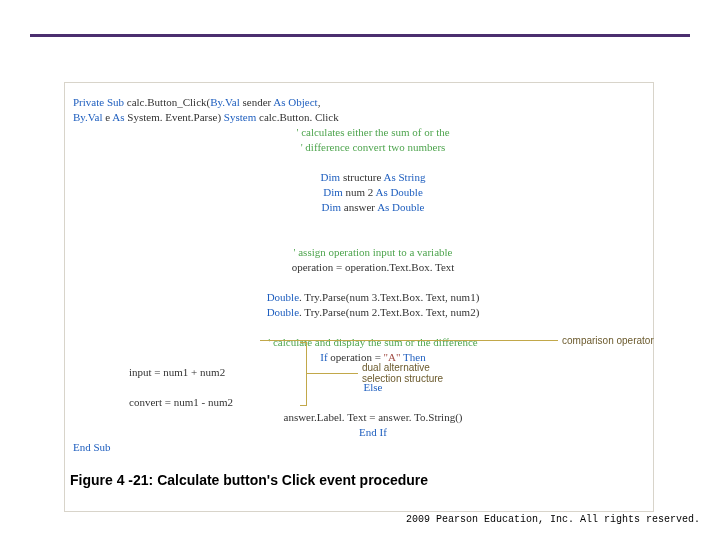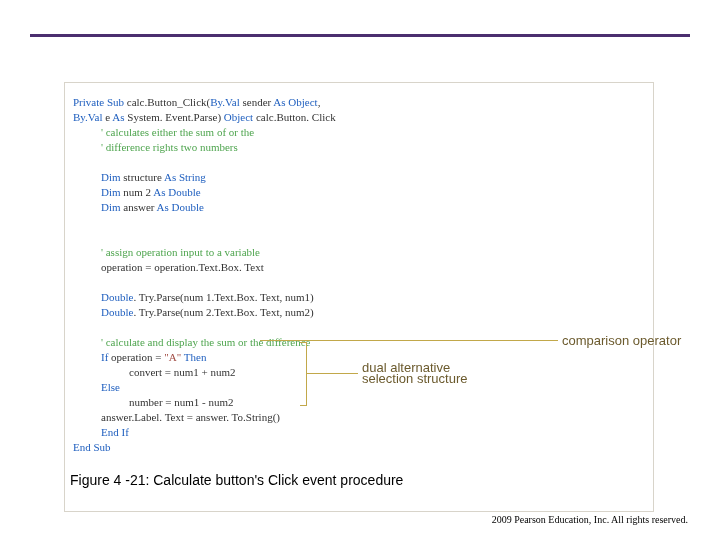--- a/index.html
+++ b/index.html
@@ -32,85 +32,85 @@
     font-family: Liberation Serif, serif;
     font-size: 11px;
     line-height: 15px;
     color: #333;
     margin-top: 44px;
   }
   .kw { color: #1f5fbf; }
   .cm { color: #4fa54f; }
   .str { color: #a14b43; }
   .code-line { white-space: pre; }
-  .i1 { padding-left: 28px; }
+  .i1 { padding-left: 28px; text-align: center; }
   .i2 { padding-left: 56px; }
   .ann-line {
     position: absolute;
     border-top: 1px solid #c2a84a;
   }
   .ann-bracket {
     position: absolute;
     border: 1px solid #c2a84a;
     border-left: none;
     width: 6px;
   }
   .ann-label {
     position: absolute;
     font-family: Arial, sans-serif;
-    font-size: 13px;
+    font-size: 10px;
     color: #6b5a2d;
     line-height: 11px;
   }
   .caption {
     position: absolute;
     left: 70px;
     top: 472px;
     font-family: Arial, sans-serif;
     font-size: 14px;
-    font-weight: 400;
+    font-weight: 700;
     color: #000;
   }
   .copyright {
     position: absolute;
-    right: 32px;
+    right: 20px;
     top: 514px;
-    font-family: Liberation Serif, serif;
+    font-family: Liberation Mono, monospace;
     font-size: 10px;
     color: #000;
     text-align: right;
   }
 </style>
 </head>
 <body>
 
 <div class="accent-bar"></div>
 
 <div class="code-box">
   <div class="code-line"><span class="kw">Private Sub</span><span> calc.Button_Click(</span><span class="kw">By.Val</span><span> sender </span><span class="kw">As Object</span><span>,</span></div>
-  <div class="code-line"><span class="kw">By.Val</span><span> e </span><span class="kw">As</span><span> System. Event.Parse) </span><span class="kw">Object</span><span> calc.Button. Click</span></div>
+  <div class="code-line"><span class="kw">By.Val</span><span> e </span><span class="kw">As</span><span> System. Event.Parse) </span><span class="kw">System</span><span> calc.Button. Click</span></div>
   <div class="code-line i1 cm">' calculates either the sum of or the</div>
-  <div class="code-line i1 cm">' difference rights two numbers</div>
+  <div class="code-line i1 cm">' difference convert two numbers</div>
   <div class="code-line">&nbsp;</div>
   <div class="code-line i1"><span class="kw">Dim</span><span> structure </span><span class="kw">As String</span></div>
   <div class="code-line i1"><span class="kw">Dim</span><span> num 2 </span><span class="kw">As Double</span></div>
   <div class="code-line i1"><span class="kw">Dim</span><span> answer </span><span class="kw">As Double</span></div>
   <div class="code-line">&nbsp;</div>
   <div class="code-line">&nbsp;</div>
   <div class="code-line i1 cm">' assign operation input to a variable</div>
   <div class="code-line i1">operation = operation.Text.Box. Text</div>
   <div class="code-line">&nbsp;</div>
-  <div class="code-line i1"><span class="kw">Double</span><span>. Try.Parse(num 1.Text.Box. Text, num1)</span></div>
+  <div class="code-line i1"><span class="kw">Double</span><span>. Try.Parse(num 3.Text.Box. Text, num1)</span></div>
   <div class="code-line i1"><span class="kw">Double</span><span>. Try.Parse(num 2.Text.Box. Text, num2)</span></div>
   <div class="code-line">&nbsp;</div>
   <div class="code-line i1 cm">' calculate and display the sum or the difference</div>
   <div class="code-line i1"><span class="kw">If</span><span> operation = </span><span class="str">"A"</span><span> </span><span class="kw">Then</span></div>
-  <div class="code-line i2">convert = num1 + num2</div>
+  <div class="code-line i2">input = num1 + num2</div>
   <div class="code-line i1 kw">Else</div>
-  <div class="code-line i2">number = num1 - num2</div>
+  <div class="code-line i2">convert = num1 - num2</div>
   <div class="code-line i1">answer.Label. Text = answer. To.String()</div>
   <div class="code-line i1 kw">End If</div>
   <div class="code-line kw">End Sub</div>
 </div>
 
 <div class="ann-line" style="left:260px; top:340px; width:298px;"></div>
 <div class="ann-label" style="left:562px; top:335px;">comparison operator</div>
 
 <div class="ann-bracket" style="left:300px; top:342px; height:62px;"></div>
 <div class="ann-line" style="left:306px; top:373px; width:52px;"></div>

